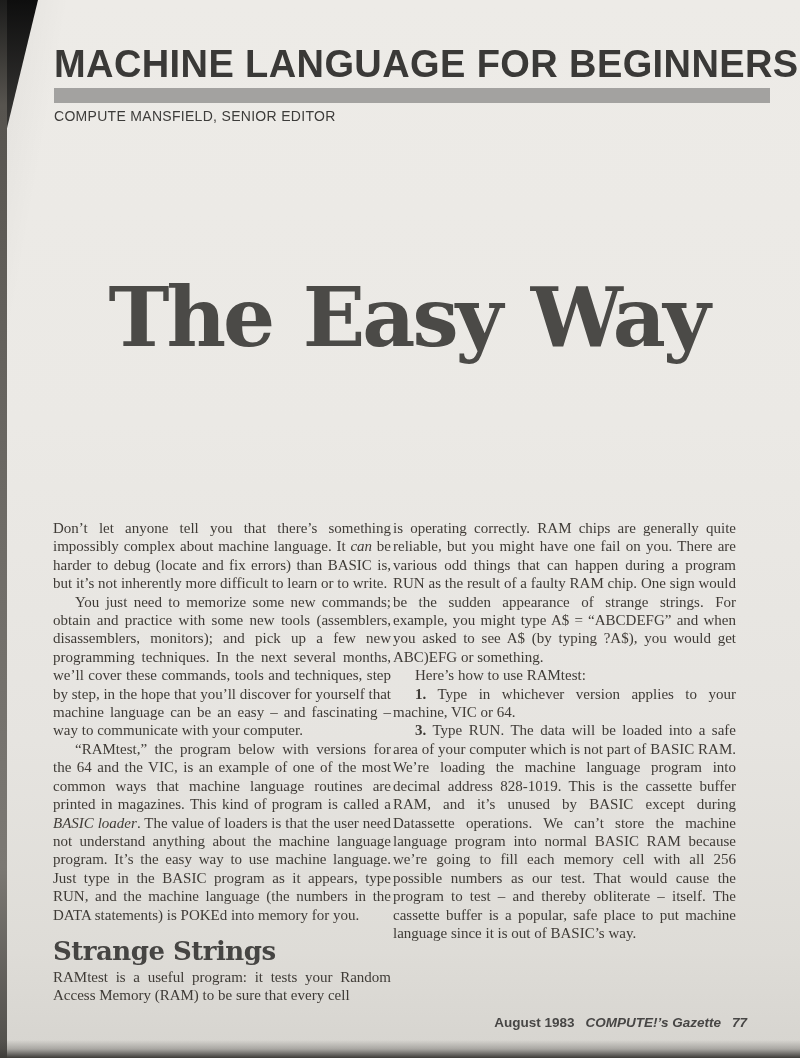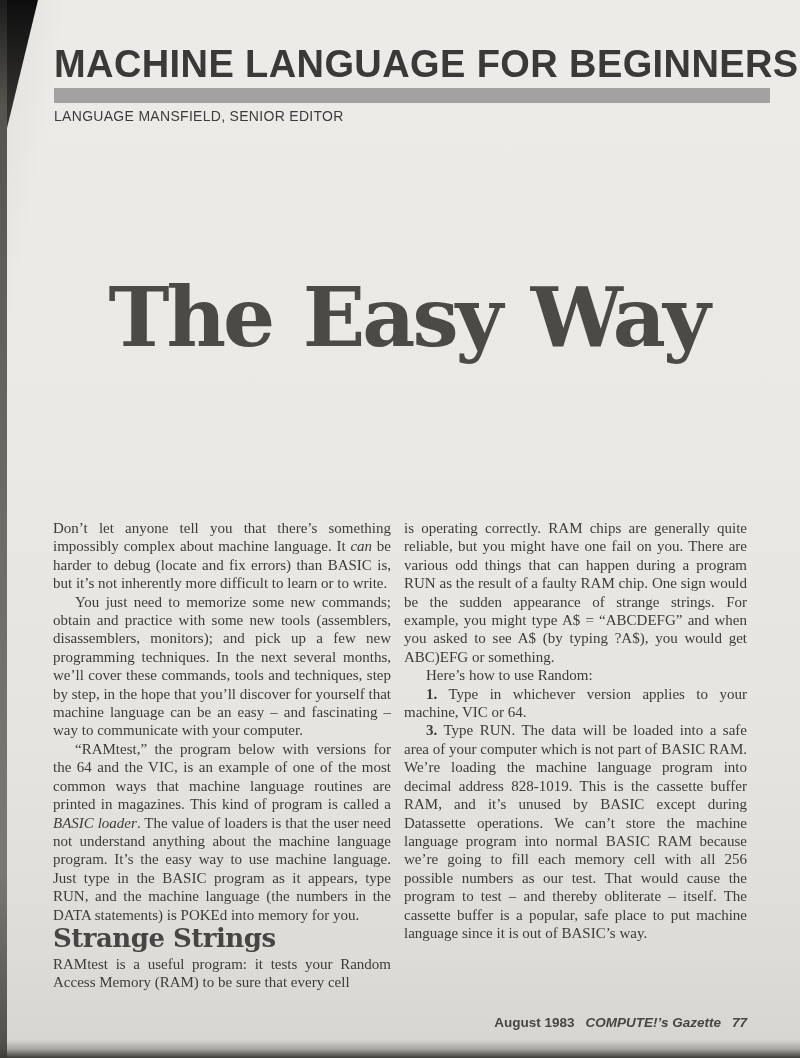--- a/index.html
+++ b/index.html
@@ -33,67 +33,67 @@
   .byline {
     margin-top:5px; font-family:"Liberation Sans", sans-serif;
     font-size:14px; color:#3d3c3a; letter-spacing:0.3px;
   }
   .main-title {
     position:absolute; left:0; top:264px; width:100%; margin:8px;
     text-align:center; font-family:"DejaVu Serif", serif; font-weight:bold;
     font-size:82px; line-height:90px; color:#4b4a47;
     letter-spacing:-3px; word-spacing:5px;
   }
-  .columns { position:absolute; left:53px; top:519px; width:694px; display:flex; gap:13px; }
+  .columns { position:absolute; left:53px; top:519px; width:694px; display:flex; gap:2px; }
   .col-left { width:338px; }
   .col-right { width:343px; }
   .body-para {
     margin:0; font-size:15px; line-height:18.4px; color:#3f3b36;
     text-align:justify;
   }
   .body-para.indent { text-indent:22px; }
   .body-para .italic { font-style:italic; }
   .body-para .bold { font-weight:bold; }
   .section-heading {
-    margin:0 0 3px 0; font-family:"DejaVu Serif", serif; font-weight:bold;
+    margin:13px 0 3px 0; font-family:"DejaVu Serif", serif; font-weight:bold;
     font-size:26px; line-height:28px; color:#464543; letter-spacing:-0.5px;
   }
   .footer {
     position:absolute; right:53px; top:1015px;
     font-family:"Liberation Sans", sans-serif; font-weight:bold;
     font-size:13.5px; color:#474645; display:flex; gap:11px; align-items:baseline;
   }
   .footer .italic-part { font-style:italic; }
 </style>
 </head>
 <body>
 
 <div class="page">
   <div class="corner-tl"></div>
   <div class="edge-left"></div>
 
   <header class="header">
     <div class="header-title">MACHINE LANGUAGE FOR BEGINNERS</div>
     <div class="header-bar"></div>
-    <div class="byline">LANGUAGE MANSFIELD, SENIOR EDITOR</div>
+    <div class="byline">COMPUTE MANSFIELD, SENIOR EDITOR</div>
   </header>
 
   <h1 class="main-title">The Easy Way</h1>
 
   <main class="columns">
     <div class="col-left">
         <p class="body-para"><span>Don’t let anyone tell you that there’s something impossibly complex about machine language. It </span><span class="italic">can</span><span> be harder to debug (locate and fix errors) than BASIC is, but it’s not inherently more difficult to learn or to write.</span></p>
         <p class="body-para indent"><span>You just need to memorize some new commands; obtain and practice with some new tools (assemblers, disassemblers, monitors); and pick up a few new programming techniques. In the next several months, we’ll cover these commands, tools and techniques, step by step, in the hope that you’ll discover for yourself that machine language can be an easy – and fascinating – way to communicate with your computer.</span></p>
         <p class="body-para indent"><span>“RAMtest,” the program below with versions for the 64 and the VIC, is an example of one of the most common ways that machine language routines are printed in magazines. This kind of program is called a </span><span class="italic">BASIC loader</span><span>. The value of loaders is that the user need not understand anything about the machine language program. It’s the easy way to use machine language. Just type in the BASIC program as it appears, type RUN, and the machine language (the numbers in the DATA statements) is POKEd into memory for you.</span></p>
         <h2 class="section-heading">Strange Strings</h2>
         <p class="body-para"><span>RAMtest is a useful program: it tests your Random Access Memory (RAM) to be sure that every cell</span></p>
       </div>
     <div class="col-right">
         <p class="body-para"><span>is operating correctly. RAM chips are generally quite reliable, but you might have one fail on you. There are various odd things that can happen during a program RUN as the result of a faulty RAM chip. One sign would be the sudden appearance of strange strings. For example, you might type A$ = “ABCDEFG” and when you asked to see A$ (by typing ?A$), you would get ABC)EFG or something.</span></p>
-        <p class="body-para indent"><span>Here’s how to use Random:</span></p>
+        <p class="body-para indent"><span>Here’s how to use RAMtest:</span></p>
         <p class="body-para indent"><span class="bold">1.</span><span> Type in whichever version applies to your machine, VIC or 64.</span></p>
         <p class="body-para indent"><span class="bold">3.</span><span> Type RUN. The data will be loaded into a safe area of your computer which is not part of BASIC RAM. We’re loading the machine language program into decimal address 828-1019. This is the cassette buffer RAM, and it’s unused by BASIC except during Datassette operations. We can’t store the machine language program into normal BASIC RAM because we’re going to fill each memory cell with all 256 possible numbers as our test. That would cause the program to test – and thereby obliterate – itself. The cassette buffer is a popular, safe place to put machine language since it is out of BASIC’s way.</span></p>
       </div>
   </main>
 
   <footer class="footer">
     <span>August 1983</span>
     <span class="italic-part">COMPUTE!’s Gazette</span>
     <span class="italic-part">77</span>
   </footer>

